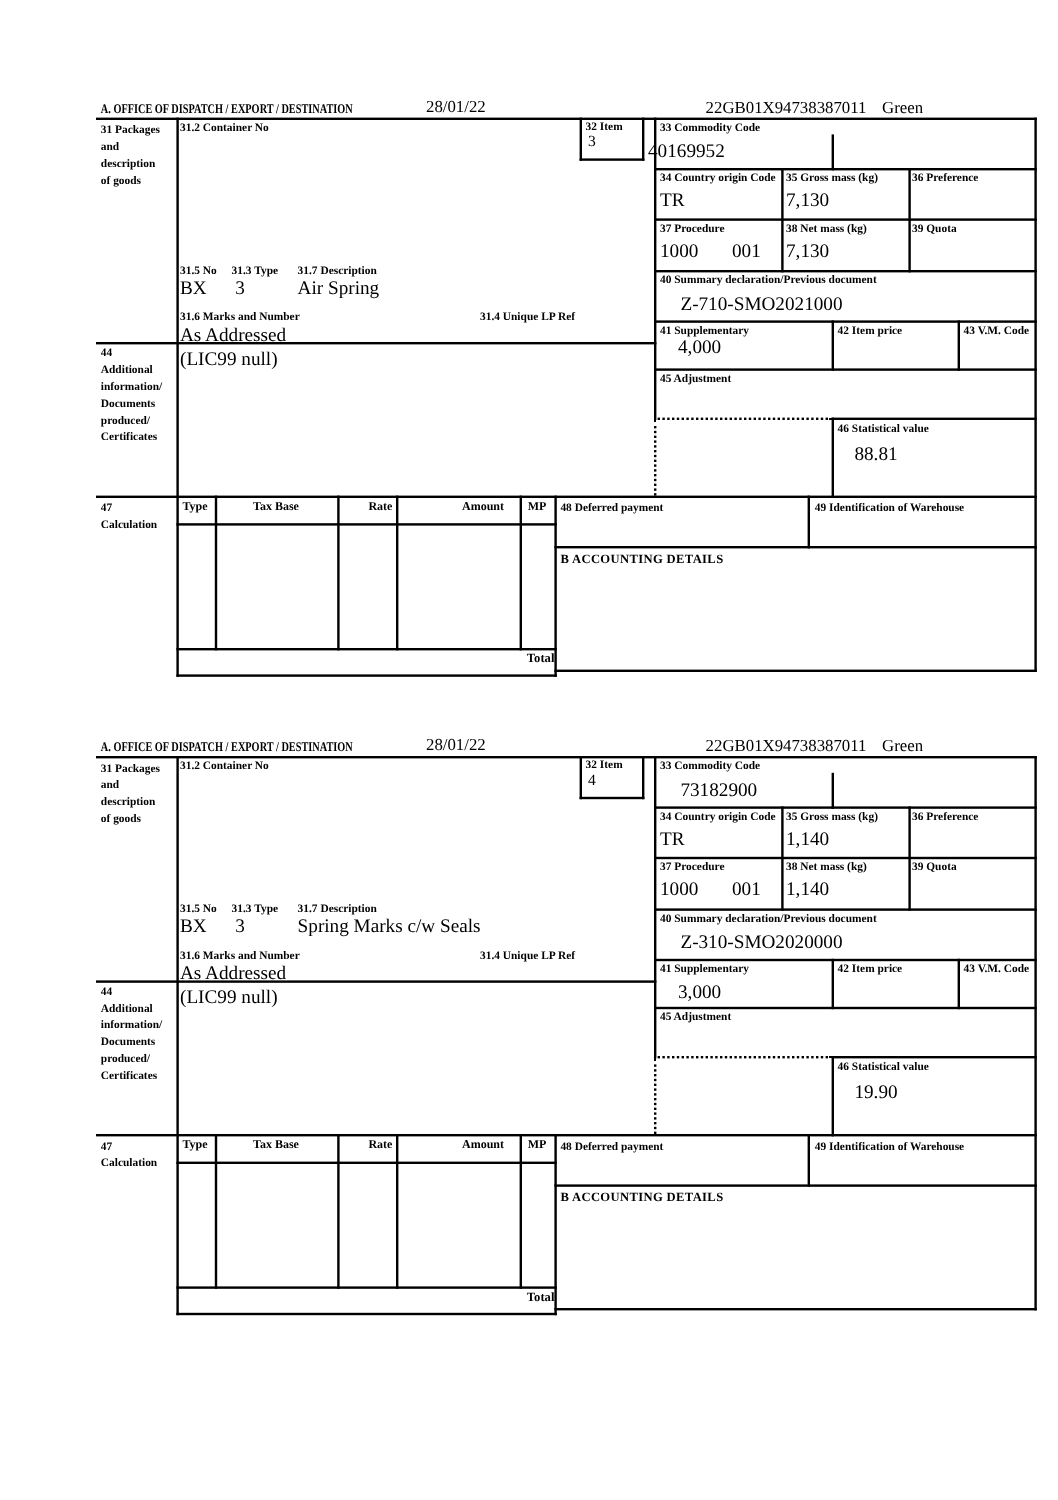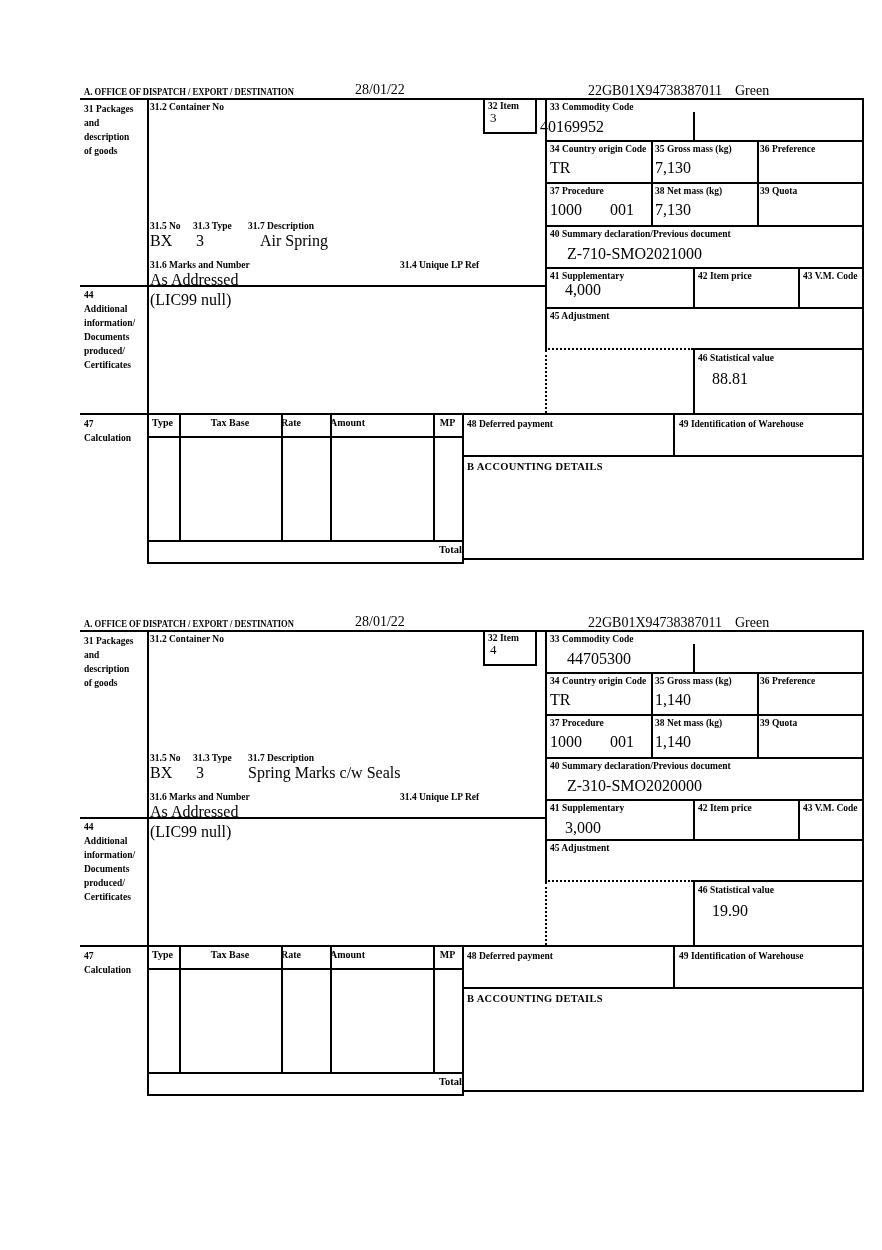--- a/index.html
+++ b/index.html
@@ -15,21 +15,21 @@
   .lnh-dot{position:absolute;height:0;border-top:2px dotted #000;background:none;}
   .lnv-dot{position:absolute;width:0;border-left:2px dotted #000;background:none;}
   .lbl{font-weight:bold;font-size:9.5px;line-height:11px;}
   .lbl-block{font-weight:bold;font-size:9.5px;line-height:14px;}
   .val{font-size:16px;line-height:17px;}
   .val-sm{font-size:13px;line-height:14px;}
   .hdr-title{font-weight:bold;font-size:11px;line-height:13px;transform:scaleX(.78);transform-origin:0 0;}
   .hdr-val{font-size:14px;line-height:15px;}
   .col-hdr{font-weight:bold;font-size:10px;line-height:12px;}
   .t-center{text-align:center;}
-  .t-right{}
+  .t-right{text-align:right;}
   .total-lbl{font-weight:bold;font-size:10.5px;line-height:12px;text-align:right;}
   .bacc{font-weight:bold;font-size:10.5px;line-height:12px;letter-spacing:.3px;}
   .box32{position:absolute;left:483px;top:16px;width:50px;height:34px;
     border-left:2px solid #000;border-right:2px solid #000;border-bottom:2px solid #000;}
 </style>
 </head>
 <body>
 
 <div id="page">
   <section class="form" style="top: 82px;">
@@ -95,21 +95,21 @@
     <div class="pos lbl" style="left:150px;top:20px">31.2 Container No</div>
     <div class="box32">
       <div class="pos lbl" style="left:3px;top:3px">32 Item</div>
       <div class="pos val-sm" style="left:5px;top:13px">3</div>
     </div>
     <div class="pos lbl" style="left:150px;top:139px">31.5 No</div>
     <div class="pos lbl" style="left:193px;top:139px">31.3 Type</div>
     <div class="pos lbl" style="left:248px;top:139px">31.7 Description</div>
     <div class="pos val" style="left:150px;top:150px">BX</div>
     <div class="pos val" style="left:196px;top:150px">3</div>
-    <div class="pos val" style="left:260px;top:150px">Air Spring</div>
+    <div class="pos val" style="left:248px;top:150px">Air Spring</div>
     <div class="pos lbl" style="left:150px;top:178px">31.6 Marks and Number</div>
     <div class="pos lbl" style="left:400px;top:178px">31.4 Unique LP Ref</div>
     <div class="pos val" style="left:150px;top:189px">As Addressed</div>
 
     <div class="pos val" style="left:150px;top:209px">(LIC99 null)</div>
 
     <div class="pos lbl" style="left:550px;top:20px">33 Commodity Code</div>
     <div class="pos val" style="left:540px;top:36px">40169952</div>
 
     <div class="pos lbl" style="left:550px;top:62px">34 Country origin Code</div>
@@ -223,21 +223,21 @@
     <div class="pos val" style="left:150px;top:150px">BX</div>
     <div class="pos val" style="left:196px;top:150px">3</div>
     <div class="pos val" style="left:248px;top:150px">Spring Marks c/w Seals</div>
     <div class="pos lbl" style="left:150px;top:178px">31.6 Marks and Number</div>
     <div class="pos lbl" style="left:400px;top:178px">31.4 Unique LP Ref</div>
     <div class="pos val" style="left:150px;top:189px">As Addressed</div>
 
     <div class="pos val" style="left:150px;top:209px">(LIC99 null)</div>
 
     <div class="pos lbl" style="left:550px;top:20px">33 Commodity Code</div>
-    <div class="pos val" style="left:567px;top:36px">44705300</div>
+    <div class="pos val" style="left:567px;top:36px">73182900</div>
 
     <div class="pos lbl" style="left:550px;top:62px">34 Country origin Code</div>
     <div class="pos lbl" style="left:655px;top:62px">35 Gross mass (kg)</div>
     <div class="pos lbl" style="left:760px;top:62px">36 Preference</div>
     <div class="pos val" style="left:550px;top:77px">TR</div>
     <div class="pos val" style="left:655px;top:77px">1,140</div>
 
     <div class="pos lbl" style="left:550px;top:104px">37 Procedure</div>
     <div class="pos lbl" style="left:655px;top:104px">38 Net mass (kg)</div>
     <div class="pos lbl" style="left:760px;top:104px">39 Quota</div>

